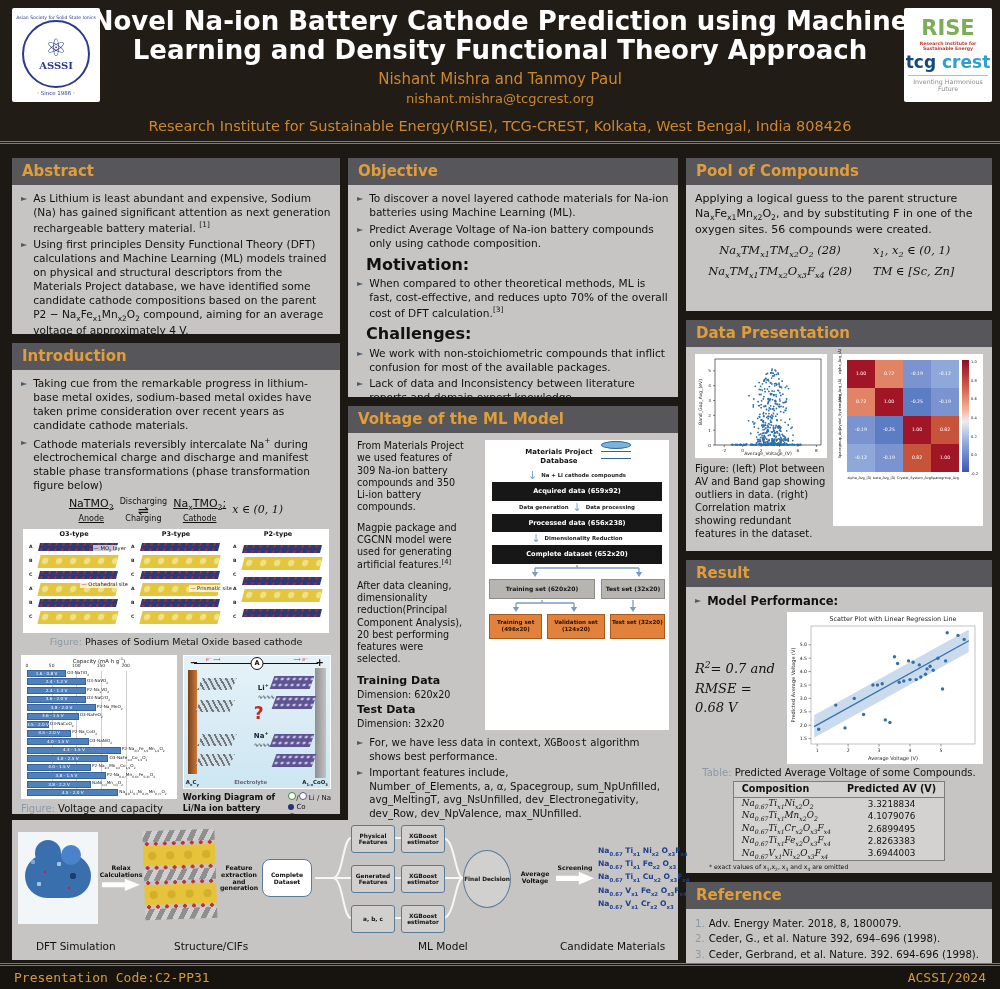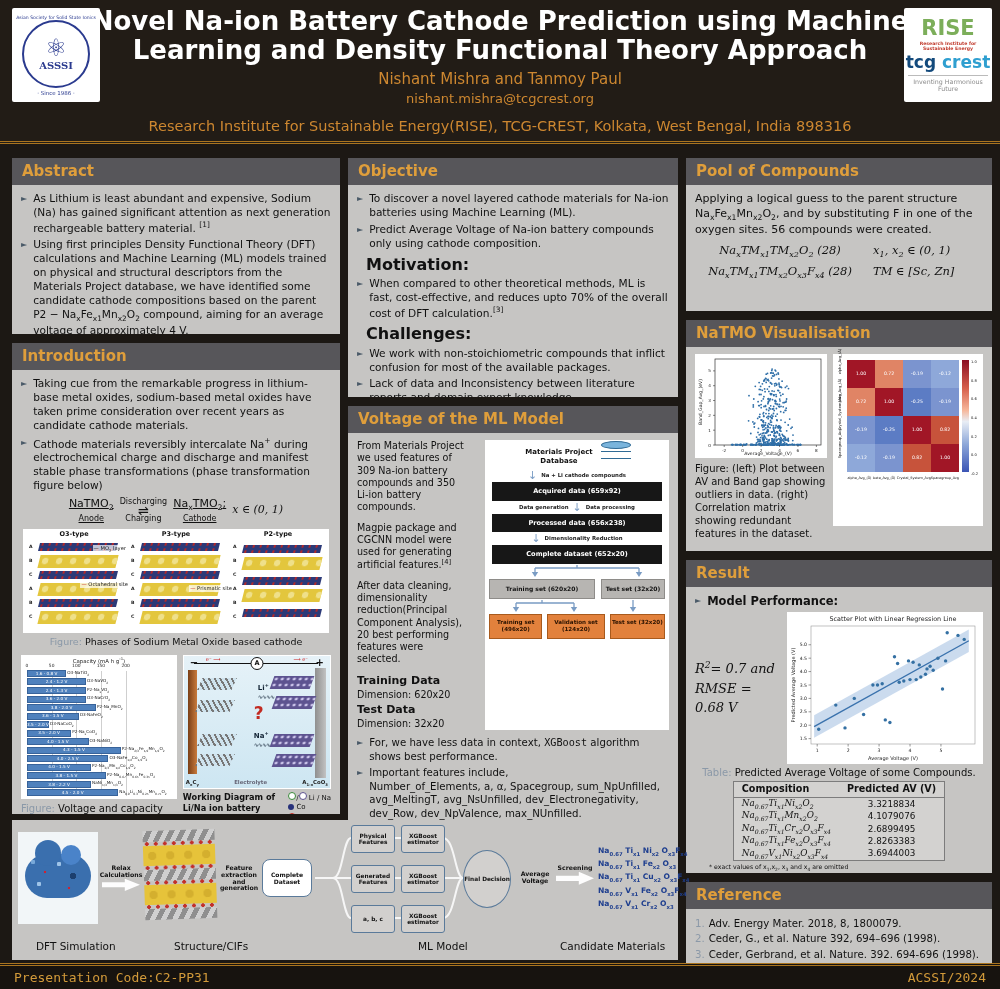--- a/index.html
+++ b/index.html
@@ -208,21 +208,21 @@
       <span class="org">ASSSI</span>
     </div>
     <div class="assi-since">· Since 1986 ·</div>
   </div>
   <div class="title">
     <div>Novel Na-ion Battery Cathode Prediction using Machine</div>
     <div>Learning and Density Functional Theory Approach</div>
   </div>
   <div class="authors">Nishant Mishra and Tanmoy Paul</div>
   <div class="email">nishant.mishra@tcgcrest.org</div>
-  <div class="affil">Research Institute for Sustainable Energy(RISE), TCG-CREST, Kolkata, West Bengal, India 898316</div>
+  <div class="affil">Research Institute for Sustainable Energy(RISE), TCG-CREST, Kolkata, West Bengal, India 808426</div>
   <div class="logo logo-right">
     <div class="rise-1">RISE</div>
     <div class="rise-2">Research Institute for Sustainable Energy</div>
     <div class="rise-3">
       <span class="tcg">tcg</span>
       <span class="crest">crest</span>
     </div>
     <div class="rise-4">Inventing Harmonious Future</div>
   </div>
 </div>
@@ -585,21 +585,21 @@
         </div>
         <div class="pool-c math">
           <div>x<sub>1</sub>, x<sub>2</sub> ∈ (0, 1)</div>
           <div>TM ∈ [Sc, Zn]</div>
         </div>
       </div>
     </div>
   </div>
 
   <div class="section">
-    <div class="sec-h">NaTMO Visualisation</div>
+    <div class="sec-h">Data Presentation</div>
     <div class="sec-b" style="height:190px">
       <div class="dv-row">
         <div class="dv-sc">
           <div class="dv-scbox">
             <svg id="bg-svg" width="132" height="104">
                 <rect x="20" y="5" width="106" height="86" fill="#fff" stroke="#333" stroke-width="0.7"></rect>
                 <circle cx="70.5" cy="83.9" r="0.9" fill="#2f6fa8"></circle>
                 <circle cx="68.4" cy="83.8" r="0.9" fill="#2f6fa8"></circle>
                 <circle cx="83.7" cy="71.8" r="0.9" fill="#2f6fa8"></circle>
                 <circle cx="68.8" cy="62.0" r="0.9" fill="#2f6fa8"></circle>

